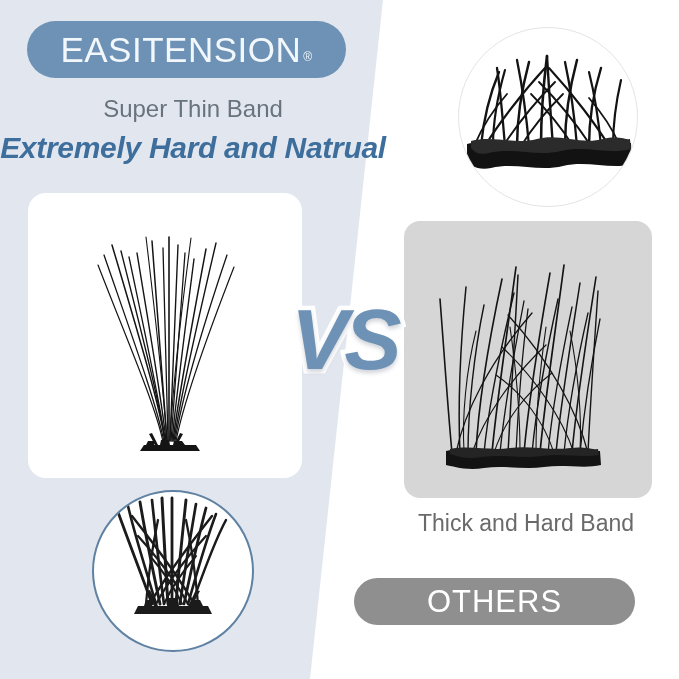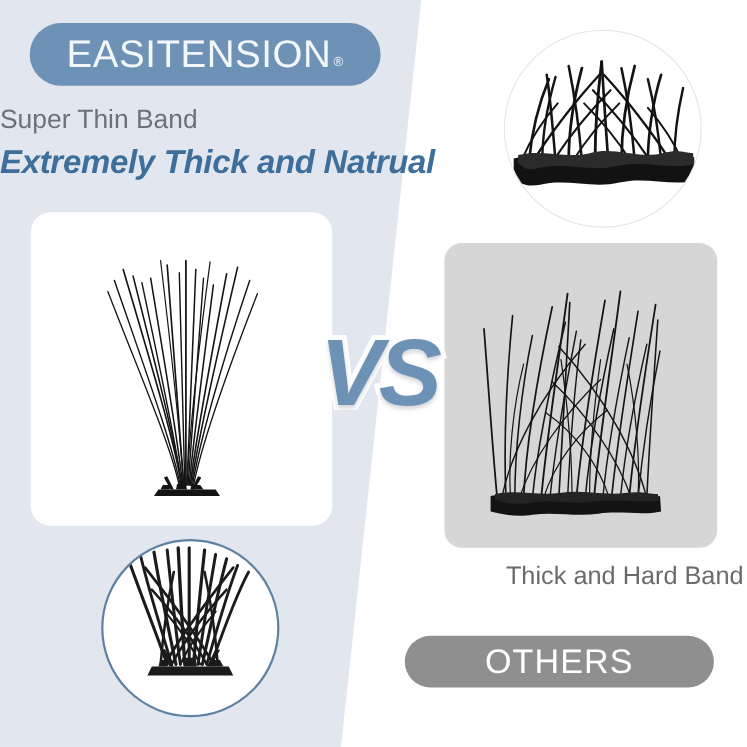--- a/index.html
+++ b/index.html
@@ -59,21 +59,21 @@
     position: relative;
     top: -1px;
   }
 
   
   .head-sub {
     position: absolute;
     left: 0;
     top: 95px;
     width: 386px;
-    text-align: left;
+    text-align: center;
     color: #69737d;
     font-size: 24px;
     font-weight: 400;
   }
   .head-main {
     position: absolute;
     left: 0;
     top: 131px;
     width: 386px;
     text-align: center;
@@ -150,28 +150,28 @@
     border: 2px solid #5f81a2;
     overflow: hidden;
   }
 
   
   .cap-right {
     position: absolute;
     left: 376px;
     top: 508px;
     width: 300px;
-    text-align: right;
+    text-align: center;
     color: #6a6a6a;
     font-size: 23px;
     line-height: 30px;
   }
   .others-pill {
     position: absolute;
-    left: 368px;
+    left: 354px;
     top: 578px;
     width: 281px;
     height: 47px;
     border-radius: 24px;
     background: #8f8f8f;
     display: flex;
     align-items: center;
     justify-content: center;
   }
   .others-text {
@@ -190,21 +190,21 @@
   <div class="bg-left"></div>
 
   <div class="logo-pill">
     <div class="logo-text">
       <span>EASITENSION</span>
         <span class="logo-reg">®</span>
     </div>
   </div>
 
   <div class="head-sub">Super Thin Band</div>
-  <div class="head-main">Extremely Thick and Natrual</div>
+  <div class="head-main">Extremely Hard and Natrual</div>
 
   <div class="card-left">
     <svg class="lash-svg" viewBox="0 0 274 285" preserveAspectRatio="xMidYMid meet">
       <g stroke="#151515" fill="none" stroke-linecap="round">
         <path d="M137 248 C131 210 110 140 84 52" stroke-width="1.5"></path>
         <path d="M137 248 C132 212 115 145 93 58" stroke-width="1.4"></path>
         <path d="M137 248 C133 214 119 150 101 64" stroke-width="1.3"></path>
         <path d="M138 248 C135 215 124 152 109 60" stroke-width="1.4"></path>
         <path d="M139 248 C137 214 132 150 124 48" stroke-width="1.5"></path>
         <path d="M140 248 C139 215 137 152 135 55" stroke-width="1.3"></path>

